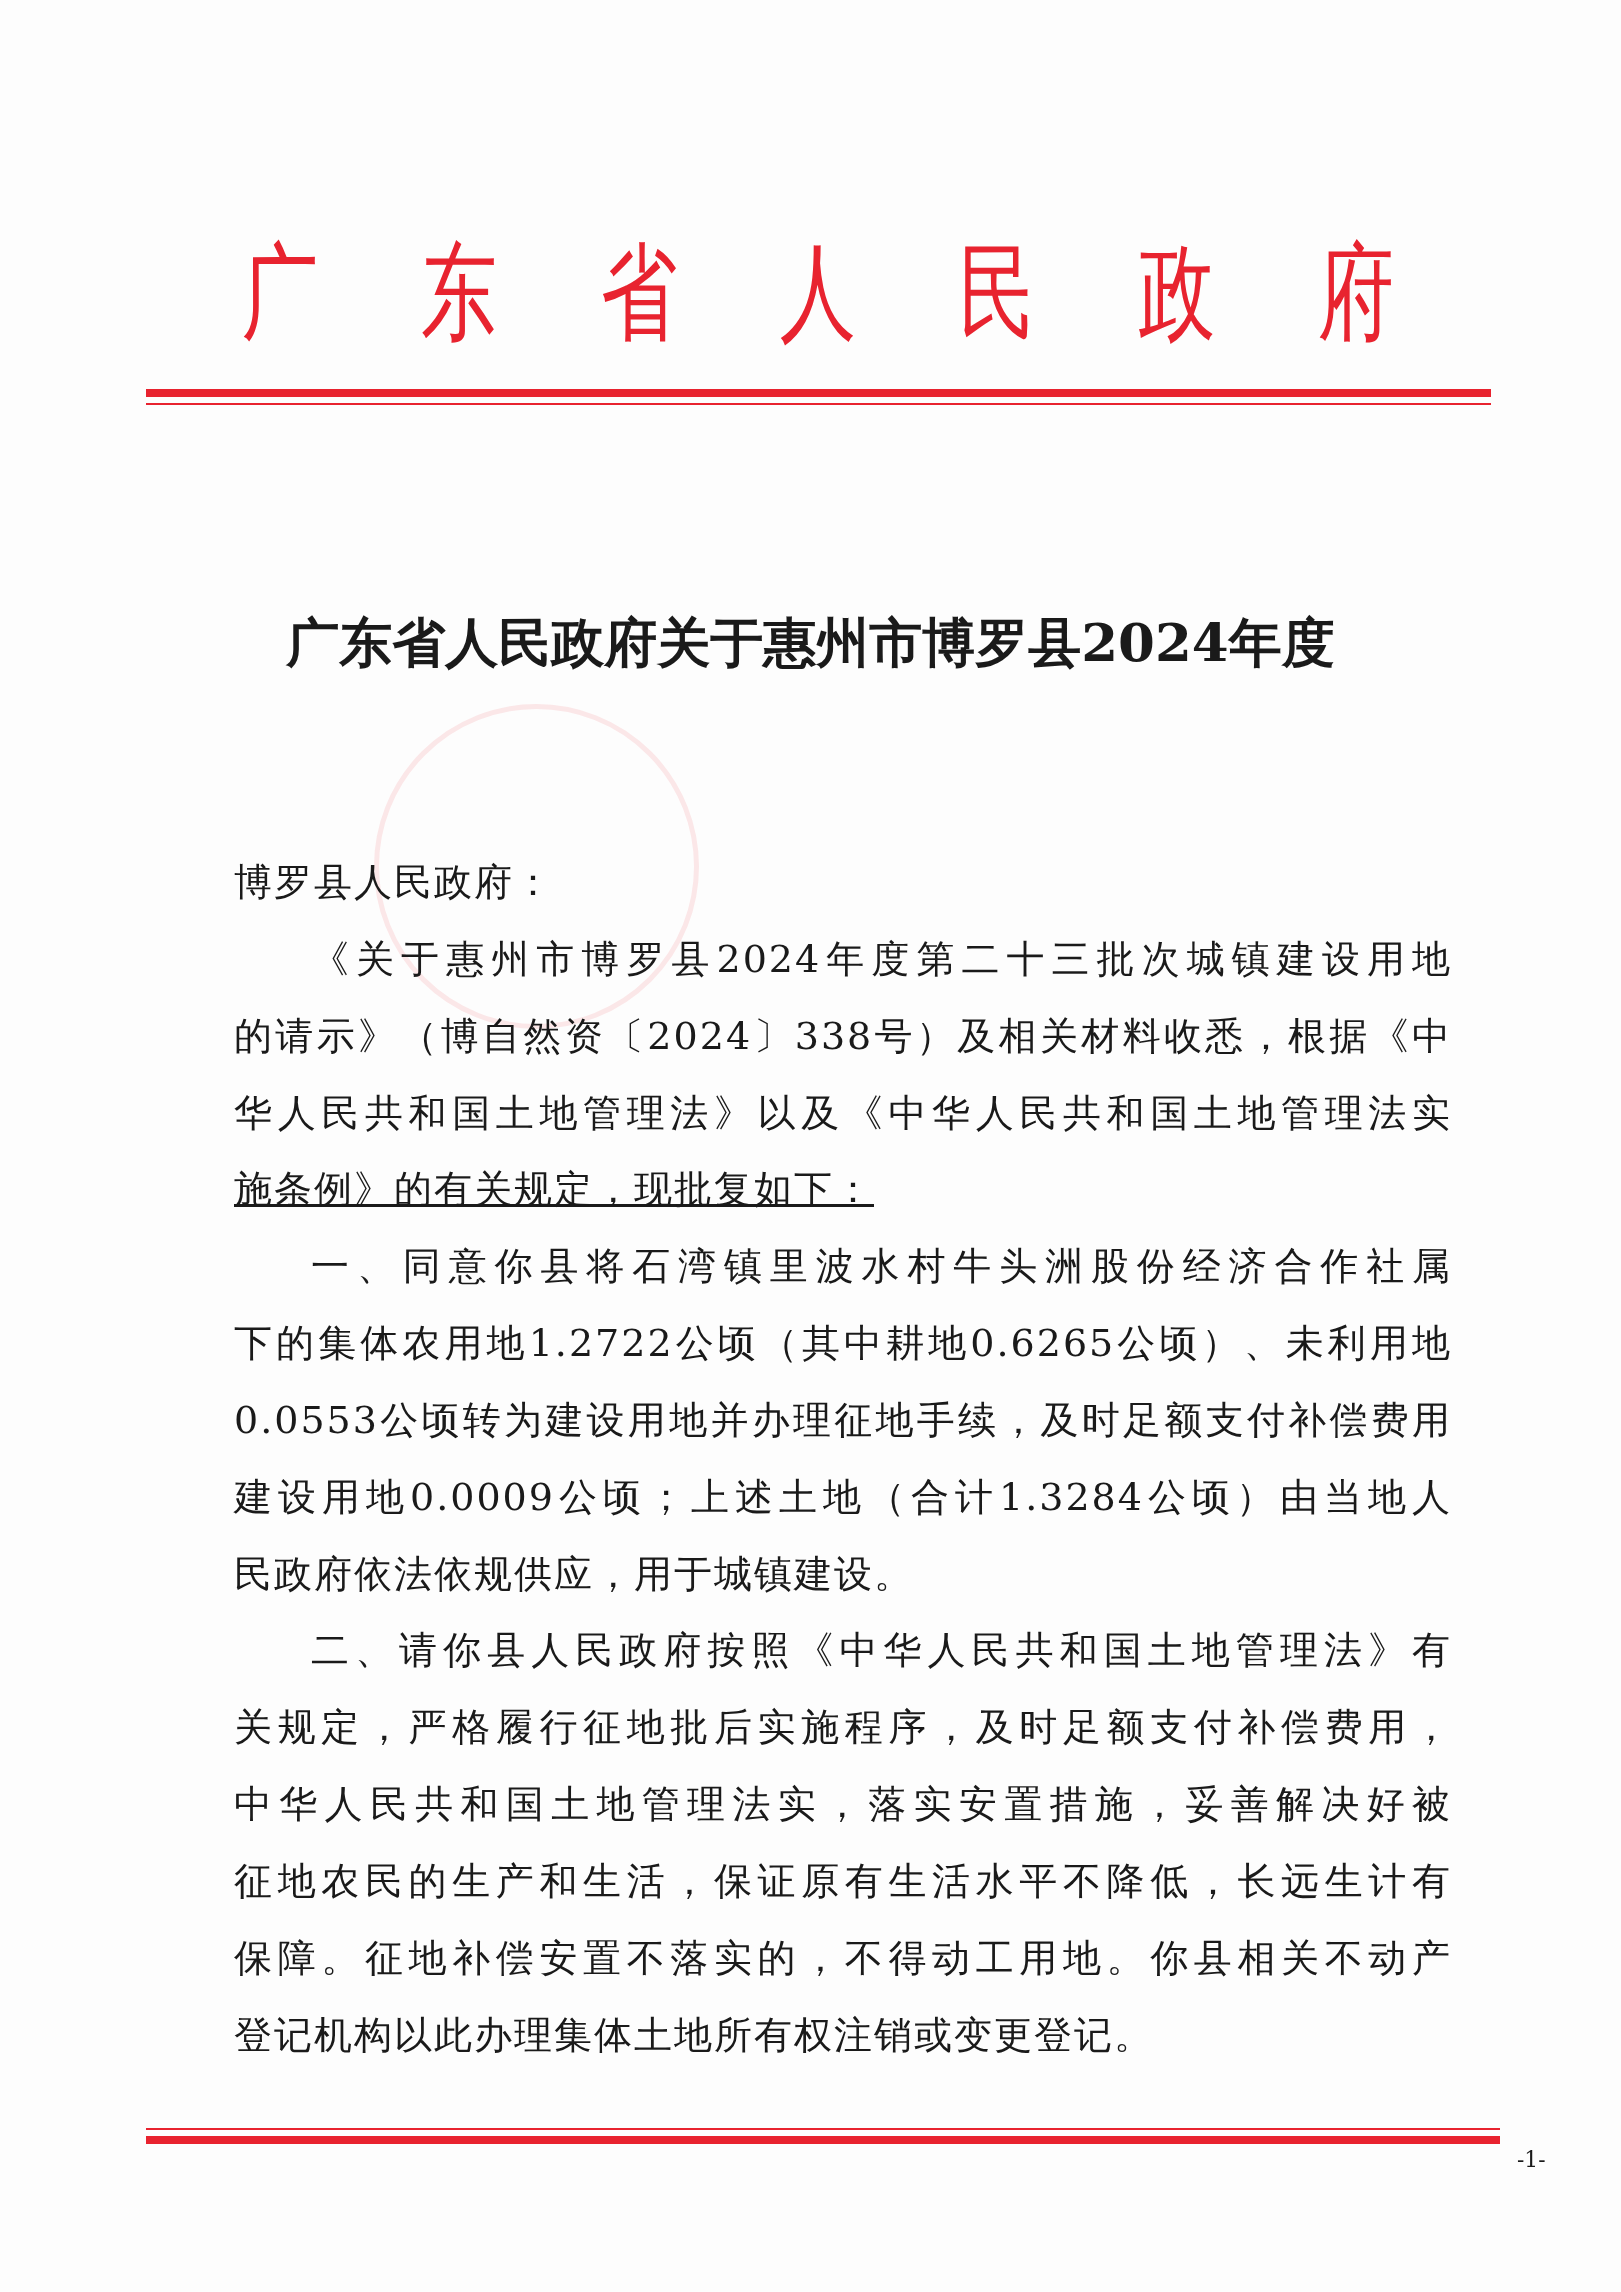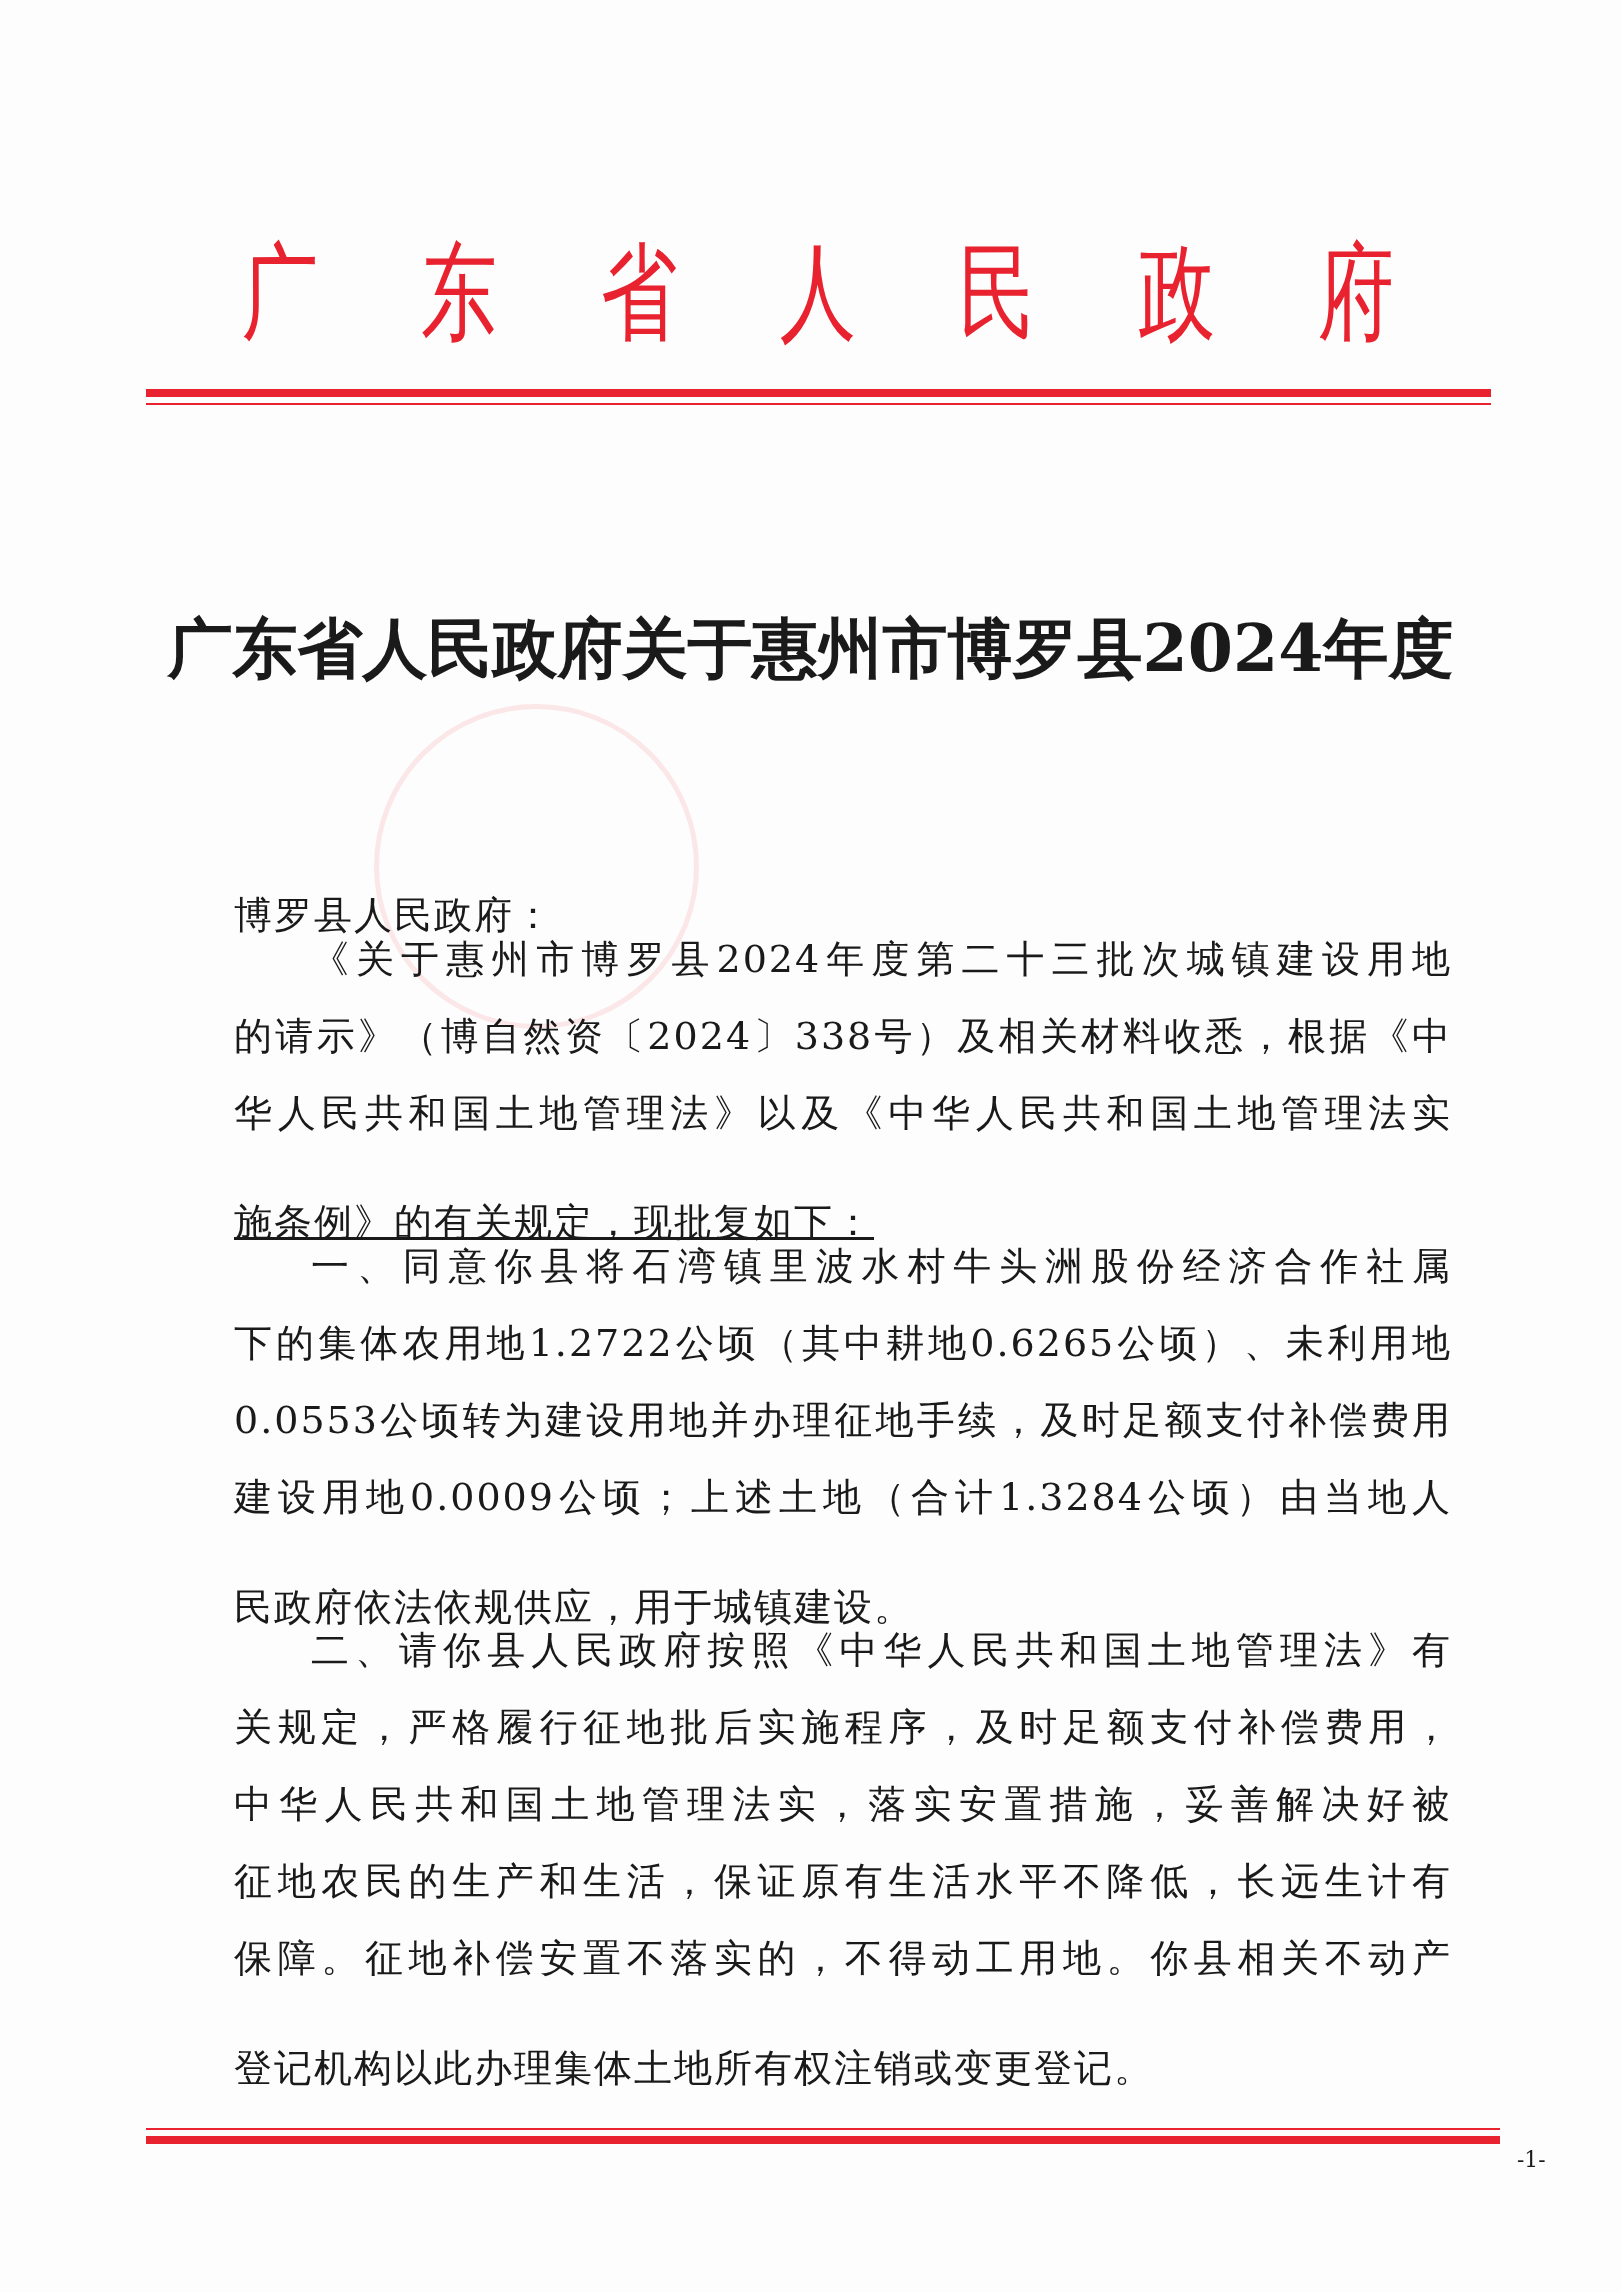--- a/index.html
+++ b/index.html
@@ -12,32 +12,32 @@
                 display: flex; justify-content: space-between; align-items: center; }
     .masthead span { color: #e8232f; font-family: "DejaVu Sans", "Liberation Sans", sans-serif;
                      font-size: 106px; line-height: 1; transform: scaleX(0.72); display: inline-block; }
 
     .rule-top-thick { position: absolute; left: 146px; width: 1345px; top: 389px; height: 7.9px; background: #e8232f; }
     .rule-top-thin  { position: absolute; left: 146px; width: 1345px; top: 403px; height: 2px; background: #e8232f; }
 
     .doc-number { position: absolute; top: 443px; right: 169px; font-size: 37px; letter-spacing: 2px; }
 
     .title { position: absolute; left: 0; width: 1621px; text-align: center; font-weight: bold;
-             font-size: 65px; line-height: 1; }
+             font-size: 53px; line-height: 1; }
     .title.l1 { top: 616px; }
     .title.l2 { top: 699px; }
 
     
     .seal { position: absolute; left: 374px; top: 704px; width: 315px; height: 315px; border-radius: 50%;
             border: 5.9px solid rgba(232,35,47,0.10); }
 
     .body-text { position: absolute; left: 234px; width: 1218px; font-size: 38px; }
     .line { position: absolute; left: 0; width: 1218px; white-space: nowrap; text-align: justify;
             text-align-last: justify; letter-spacing: 2px; }
-    .line.last { text-align-last: left; margin-top: 33px; }
+    .line.last { text-align-last: left; }
     .indent { padding-left: 77px; box-sizing: border-box; }
 
     .rule-bot-thin  { position: absolute; left: 146px; width: 1354px; top: 2128px; height: 2px; background: #e8232f; }
     .rule-bot-thick { position: absolute; left: 146px; width: 1354px; top: 2136px; height: 7.9px; background: #e8232f; }
     .page-num { position: absolute; top: 2147px; left: 1517px; font-size: 21.7px; }
   </style>
 </head>
 <body>
 
 <div class="page">

